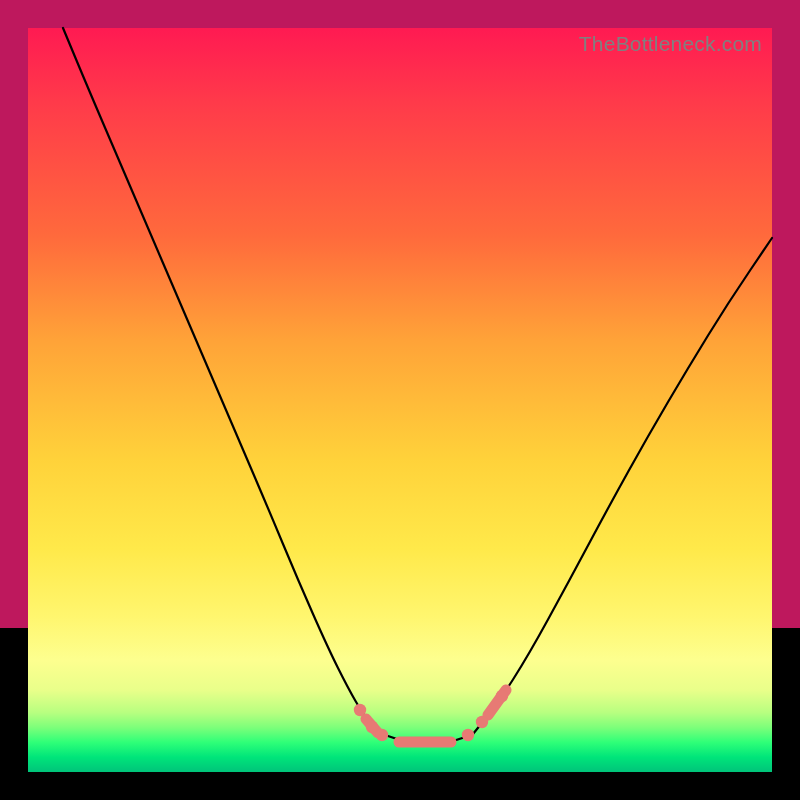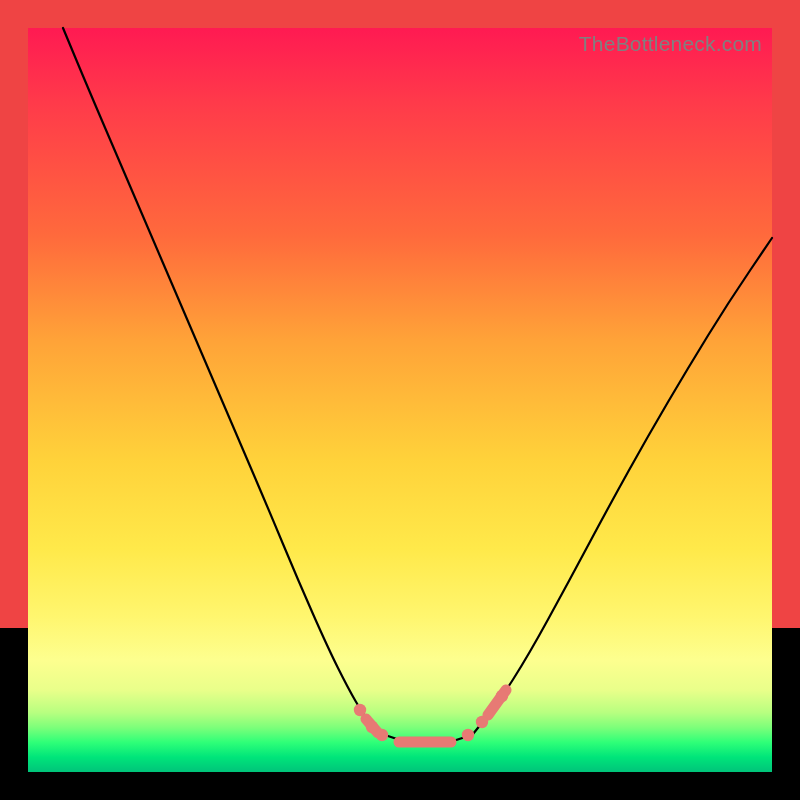--- a/index.html
+++ b/index.html
@@ -8,21 +8,21 @@
     width: 800px;
     height: 800px;
     overflow: hidden;
     background: #000;
     font-family: Arial, Helvetica, sans-serif;
   }
   .frame {
     position: relative;
     width: 800px;
     height: 628px;
-    background: #ef4444;
+    background: #be185d;
   }
   .plot {
     position: absolute;
     left: 28px;
     top: 28px;
     width: 744px;
     height: 744px;
     
     background: linear-gradient(
       to bottom,

